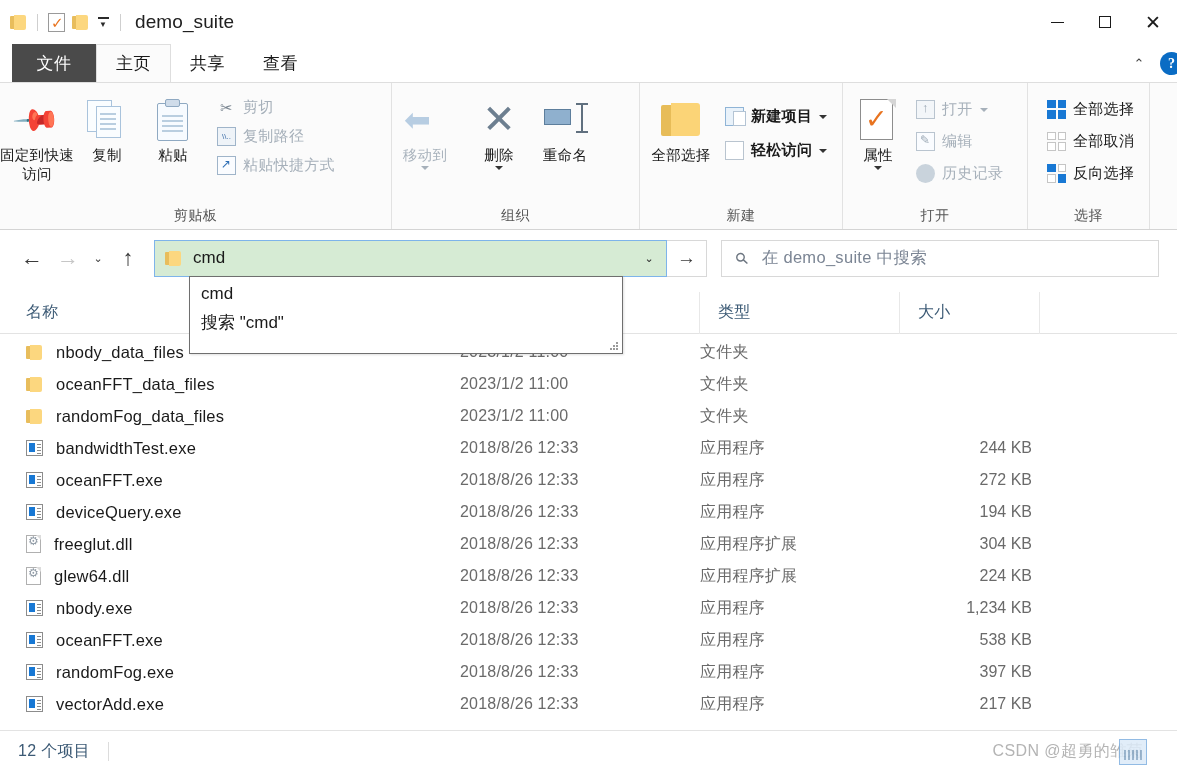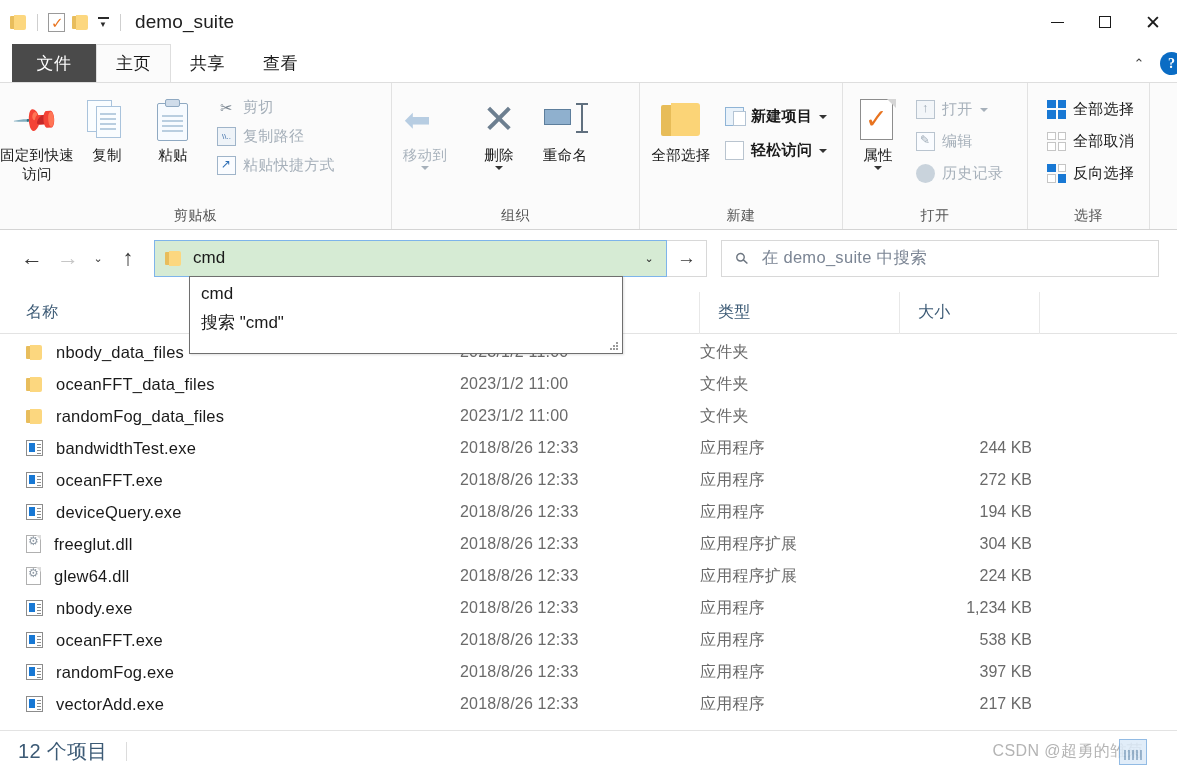--- a/index.html
+++ b/index.html
@@ -263,21 +263,21 @@
   .exe-ico .ln { position: absolute; left: 10px; width: 4px; height: 1px; background: #8c8c8c; }
   .dll-ico { position: relative; width: 15px; height: 18px; background: #fff; border: 1.2px solid #b0b0b0; flex: 0 0 15px; }
   .dll-ico::after { content: "\2699"; position: absolute; left: 1px; top: -2px; font-size: 12px; color: #8f9aa5; }
   .dll-ico .corner { position: absolute; right: -1px; top: -1px; border-left: 5px solid transparent; border-top: 5px solid #dcdcdc; }
 
   
   .statusbar {
     position: absolute; bottom: 0; left: 0; width: 1177px; height: 41px;
     border-top: 1px solid #e3e3e3; display: flex; align-items: center; background: #fff;
   }
-  .status-txt { font-size: 20px; color: #3c5a75; margin-left: 18px; letter-spacing: .3px; }
+  .status-txt { font-size: 16px; color: #3c5a75; margin-left: 18px; letter-spacing: .3px; }
   .status-sep { width: 1px; height: 19px; background: #dcdcdc; margin-left: 18px; }
   .watermark {
     position: absolute; right: 34px; bottom: 9px; font-size: 16px; color: #b4b4b4;
     letter-spacing: .4px; white-space: nowrap;
   }
   .wm-badge {
     position: absolute; right: 30px; bottom: 6px; width: 28px; height: 26px;
     border: 1px solid #7fb0e0; background: #dceaf8; opacity: .85;
   }
   .wm-badge::after {

